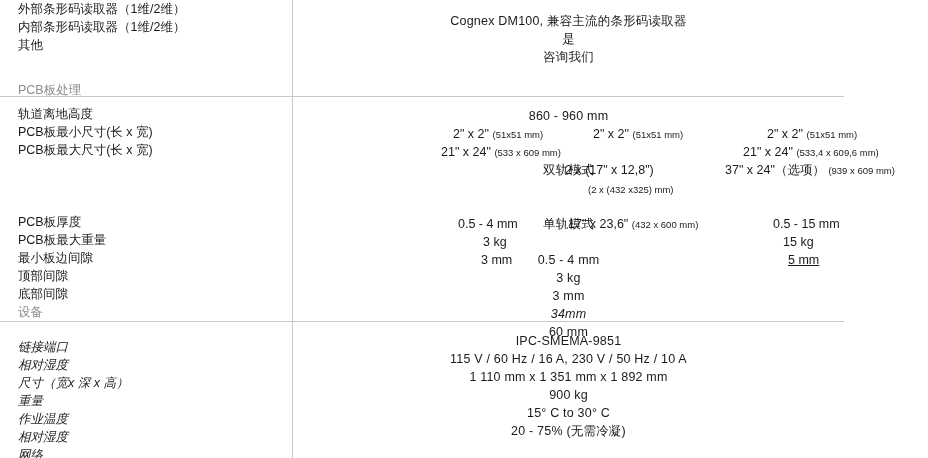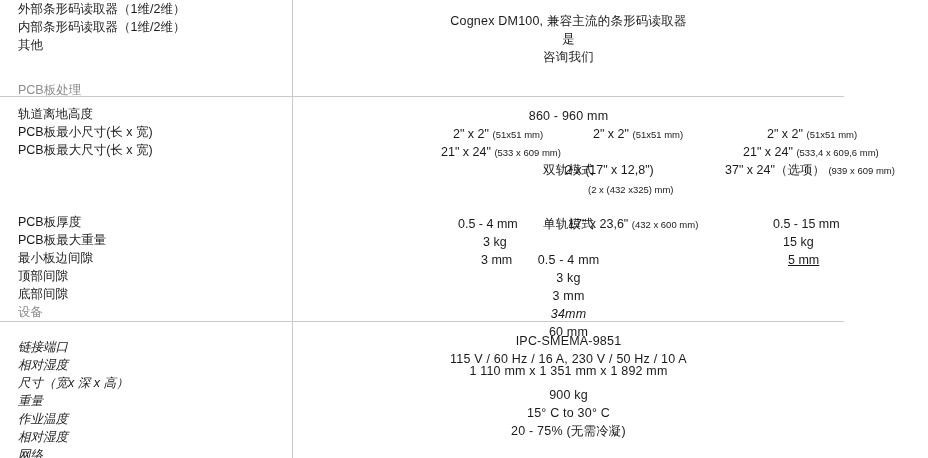--- a/index.html
+++ b/index.html
@@ -191,20 +191,20 @@
       <div class="label-row cn">相对湿度</div>
       <div class="label-row cn">尺寸（宽x 深 x 高）</div>
       <div class="label-row cn">重量</div>
       <div class="label-row cn">作业温度</div>
       <div class="label-row cn">相对湿度</div>
       <div class="label-row cn">网络</div>
     </div>
     <div class="values">
       <div class="vline cn" style="top:10px;">IPC-SMEMA-9851</div>
       <div class="vline cn" style="top:28px;">115 V / 60 Hz / 16 A, 230 V / 50 Hz / 10 A</div>
-      <div class="vline cn" style="top:40px;text-align:center;">1 110 mm x 1 351 mm x 1 892 mm</div>
+      <div class="vline cn" style="top:46px;text-align:center;">1 110 mm x 1 351 mm x 1 892 mm</div>
       <div class="vline cn" style="top:64px;">900 kg</div>
       <div class="vline cn" style="top:82px;">15° C to 30° C</div>
       <div class="vline cn" style="top:100px;">20 - 75% (无需冷凝)</div>
       <div class="vline cn" style="top:118px;margin-top:40px;">TCP/IP, RJ45 plug</div>
     </div>
   </div>
 </div>
 
 </body></html>

